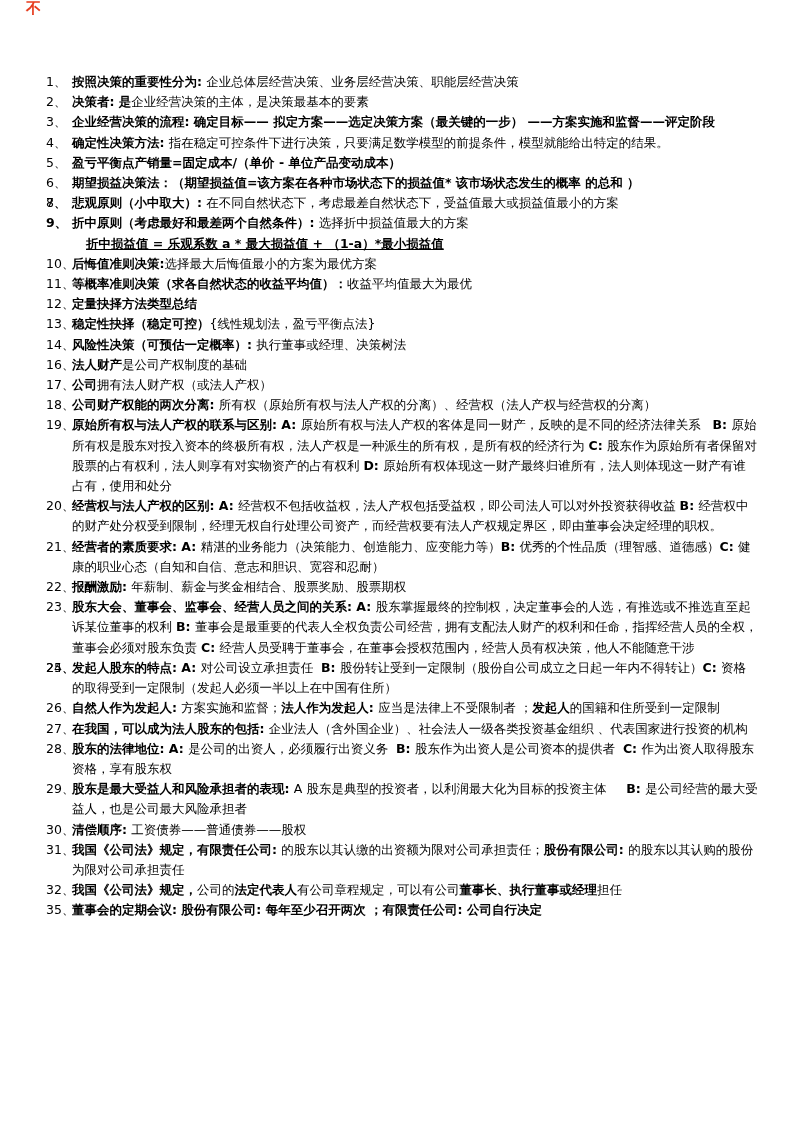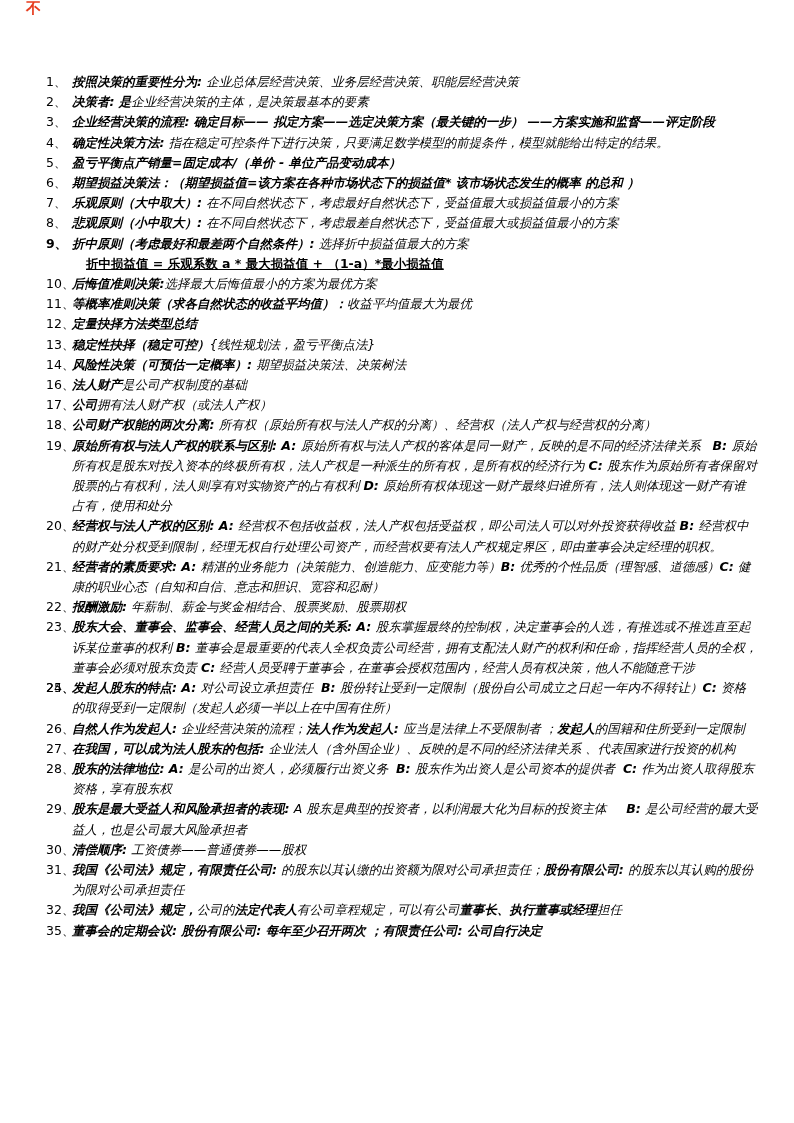--- a/index.html
+++ b/index.html
@@ -11,56 +11,56 @@
   .corner-mark{
     position:absolute;left:26px;top:1px;color:#e63c1e;
     font-size:15px;font-weight:bold;line-height:1;
   }
   .list{
     padding:72px 36px 0 46px;
     font-size:12.5px;line-height:20.2px;
   }
   .item{position:relative;padding-left:26px;}
   .num{position:absolute;left:0;top:0;white-space:nowrap;}
-  .txt{white-space:pre-wrap;word-break:break-all;font-style:italic;}
+  .txt{white-space:pre-wrap;word-break:break-all;}
   .subline{white-space:pre-wrap;padding-left:14px;word-break:break-all;text-decoration:underline;}
   .b{font-weight:bold;}
 </style>
 </head>
 <body>
 
 <div class="page">
   <div class="corner-mark">不</div>
   <div class="list">
       <div class="item"><span class="num">1、</span><span class="txt"><span class="b">按照决策的重要性分为: </span><span>企业总体层经营决策、业务层经营决策、职能层经营决策</span></span></div>
       <div class="item"><span class="num">2、</span><span class="txt"><span class="b">决策者: 是</span><span>企业经营决策的主体，是决策最基本的要素</span></span></div>
       <div class="item"><span class="num">3、</span><span class="txt"><span class="b">企业经营决策的流程: 确定目标—— 拟定方案——选定决策方案（最关键的一步） ——方案实施和监督——评定阶段</span></span></div>
       <div class="item"><span class="num">4、</span><span class="txt"><span class="b">确定性决策方法: </span><span>指在稳定可控条件下进行决策，只要满足数学模型的前提条件，模型就能给出特定的结果。</span></span></div>
       <div class="item"><span class="num">5、</span><span class="txt"><span class="b">盈亏平衡点产销量=固定成本/（单价 - 单位产品变动成本）</span></span></div>
       <div class="item"><span class="num">6、</span><span class="txt"><span class="b">期望损益决策法：（期望损益值=该方案在各种市场状态下的损益值* 该市场状态发生的概率 的总和 ）</span></span></div>
-      <div class="item"><span class="num">7、</span><span class="txt"><span class="b">乐观原则（大中取大）: </span><span>在不同自然状态下，考虑最好自然状态下，受益值最大或损益值最小的方案</span></span></div>
+      <div class="item"><span class="num">7、</span></div>
       <div class="item"><span class="num">8、</span><span class="txt"><span class="b">悲观原则（小中取大）: </span><span>在不同自然状态下，考虑最差自然状态下，受益值最大或损益值最小的方案</span></span></div>
       <div class="item"><span class="num b">9、</span><span class="txt"><span class="b">折中原则（考虑最好和最差两个自然条件）: </span><span>选择折中损益值最大的方案</span></span><div class="subline"><span class="b">折中损益值 = 乐观系数 a * 最大损益值 + （1-a）*最小损益值</span></div></div>
       <div class="item"><span class="num">10、</span><span class="txt"><span class="b">后悔值准则决策:</span><span>选择最大后悔值最小的方案为最优方案</span></span></div>
       <div class="item"><span class="num">11、</span><span class="txt"><span class="b">等概率准则决策（求各自然状态的收益平均值）：</span><span>收益平均值最大为最优</span></span></div>
       <div class="item"><span class="num">12、</span><span class="txt"><span class="b">定量抉择方法类型总结</span></span></div>
       <div class="item"><span class="num">13、</span><span class="txt"><span class="b">稳定性抉择（稳定可控）</span><span>{线性规划法，盈亏平衡点法}</span></span></div>
-      <div class="item"><span class="num">14、</span><span class="txt"><span class="b">风险性决策（可预估一定概率）: </span><span>期望损益决策法、决策树法</span></span></div>
+      <div class="item"><span class="num">14、</span><span class="txt"><span class="b">风险性决策（可预估一定概率）: </span><span>执行董事或经理、决策树法</span></span></div>
       <div class="item"><span class="num">16、</span><span class="txt"><span class="b">法人财产</span><span>是公司产权制度的基础</span></span></div>
       <div class="item"><span class="num">17、</span><span class="txt"><span class="b">公司</span><span>拥有法人财产权（或法人产权）</span></span></div>
       <div class="item"><span class="num">18、</span><span class="txt"><span class="b">公司财产权能的两次分离: </span><span>所有权（原始所有权与法人产权的分离）、经营权（法人产权与经营权的分离）</span></span></div>
       <div class="item"><span class="num">19、</span><span class="txt"><span class="b">原始所有权与法人产权的联系与区别: </span><span class="b">A: </span><span>原始所有权与法人产权的客体是同一财产，反映的是不同的经济法律关系   </span><span class="b">B: </span><span>原始所有权是股东对投入资本的终极所有权，法人产权是一种派生的所有权，是所有权的经济行为 </span><span class="b">C: </span><span>股东作为原始所有者保留对股票的占有权利，法人则享有对实物资产的占有权利 </span><span class="b">D: </span><span>原始所有权体现这一财产最终归谁所有，法人则体现这一财产有谁占有，使用和处分</span></span></div>
       <div class="item"><span class="num">20、</span><span class="txt"><span class="b">经营权与法人产权的区别: </span><span class="b">A: </span><span>经营权不包括收益权，法人产权包括受益权，即公司法人可以对外投资获得收益 </span><span class="b">B: </span><span>经营权中的财产处分权受到限制，经理无权自行处理公司资产，而经营权要有法人产权规定界区，即由董事会决定经理的职权。</span></span></div>
       <div class="item"><span class="num">21、</span><span class="txt"><span class="b">经营者的素质要求: </span><span class="b">A: </span><span>精湛的业务能力（决策能力、创造能力、应变能力等）</span><span class="b">B: </span><span>优秀的个性品质（理智感、道德感）</span><span class="b">C: </span><span>健康的职业心态（自知和自信、意志和胆识、宽容和忍耐）</span></span></div>
       <div class="item"><span class="num">22、</span><span class="txt"><span class="b">报酬激励: </span><span>年薪制、薪金与奖金相结合、股票奖励、股票期权</span></span></div>
       <div class="item"><span class="num">23、</span><span class="txt"><span class="b">股东大会、董事会、监事会、经营人员之间的关系: </span><span class="b">A: </span><span>股东掌握最终的控制权，决定董事会的人选，有推选或不推选直至起诉某位董事的权利 </span><span class="b">B: </span><span>董事会是最重要的代表人全权负责公司经营，拥有支配法人财产的权利和任命，指挥经营人员的全权，董事会必须对股东负责 </span><span class="b">C: </span><span>经营人员受聘于董事会，在董事会授权范围内，经营人员有权决策，他人不能随意干涉</span></span></div>
       <div class="item"><span class="num">24、</span></div>
       <div class="item"><span class="num">25、</span><span class="txt"><span class="b">发起人股东的特点: </span><span class="b">A: </span><span>对公司设立承担责任  </span><span class="b">B: </span><span>股份转让受到一定限制（股份自公司成立之日起一年内不得转让）</span><span class="b">C: </span><span>资格的取得受到一定限制（发起人必须一半以上在中国有住所）</span></span></div>
-      <div class="item"><span class="num">26、</span><span class="txt"><span class="b">自然人作为发起人: </span><span>企业经营决策的流程；</span><span class="b">法人作为发起人: </span><span>应当是法律上不受限制者 ；</span><span class="b">发起人</span><span>的国籍和住所受到一定限制</span></span></div>
-      <div class="item"><span class="num">27、</span><span class="txt"><span class="b">在我国，可以成为法人股东的包括: </span><span>企业法人（含外国企业）、反映的是不同的经济法律关系 、代表国家进行投资的机构</span></span></div>
+      <div class="item"><span class="num">26、</span><span class="txt"><span class="b">自然人作为发起人: </span><span>方案实施和监督；</span><span class="b">法人作为发起人: </span><span>应当是法律上不受限制者 ；</span><span class="b">发起人</span><span>的国籍和住所受到一定限制</span></span></div>
+      <div class="item"><span class="num">27、</span><span class="txt"><span class="b">在我国，可以成为法人股东的包括: </span><span>企业法人（含外国企业）、社会法人一级各类投资基金组织 、代表国家进行投资的机构</span></span></div>
       <div class="item"><span class="num">28、</span><span class="txt"><span class="b">股东的法律地位: </span><span class="b">A: </span><span>是公司的出资人，必须履行出资义务  </span><span class="b">B: </span><span>股东作为出资人是公司资本的提供者  </span><span class="b">C: </span><span>作为出资人取得股东资格，享有股东权</span></span></div>
       <div class="item"><span class="num">29、</span><span class="txt"><span class="b">股东是最大受益人和风险承担者的表现: </span><span>A 股东是典型的投资者，以利润最大化为目标的投资主体     </span><span class="b">B: </span><span>是公司经营的最大受益人，也是公司最大风险承担者</span></span></div>
       <div class="item"><span class="num">30、</span><span class="txt"><span class="b">清偿顺序: </span><span>工资债券——普通债券——股权</span></span></div>
       <div class="item"><span class="num">31、</span><span class="txt"><span class="b">我国《公司法》规定，有限责任公司: </span><span>的股东以其认缴的出资额为限对公司承担责任；</span><span class="b">股份有限公司: </span><span>的股东以其认购的股份为限对公司承担责任</span></span></div>
       <div class="item"><span class="num">32、</span><span class="txt"><span class="b">我国《公司法》规定，</span><span>公司的</span><span class="b">法定代表人</span><span>有公司章程规定，可以有公司</span><span class="b">董事长、执行董事或经理</span><span>担任</span></span></div>
       <div class="item"><span class="num">35、</span><span class="txt"><span class="b">董事会的定期会议: 股份有限公司: 每年至少召开两次 ；有限责任公司: 公司自行决定</span></span></div>
     </div>
 </div>
 
 </body></html>

